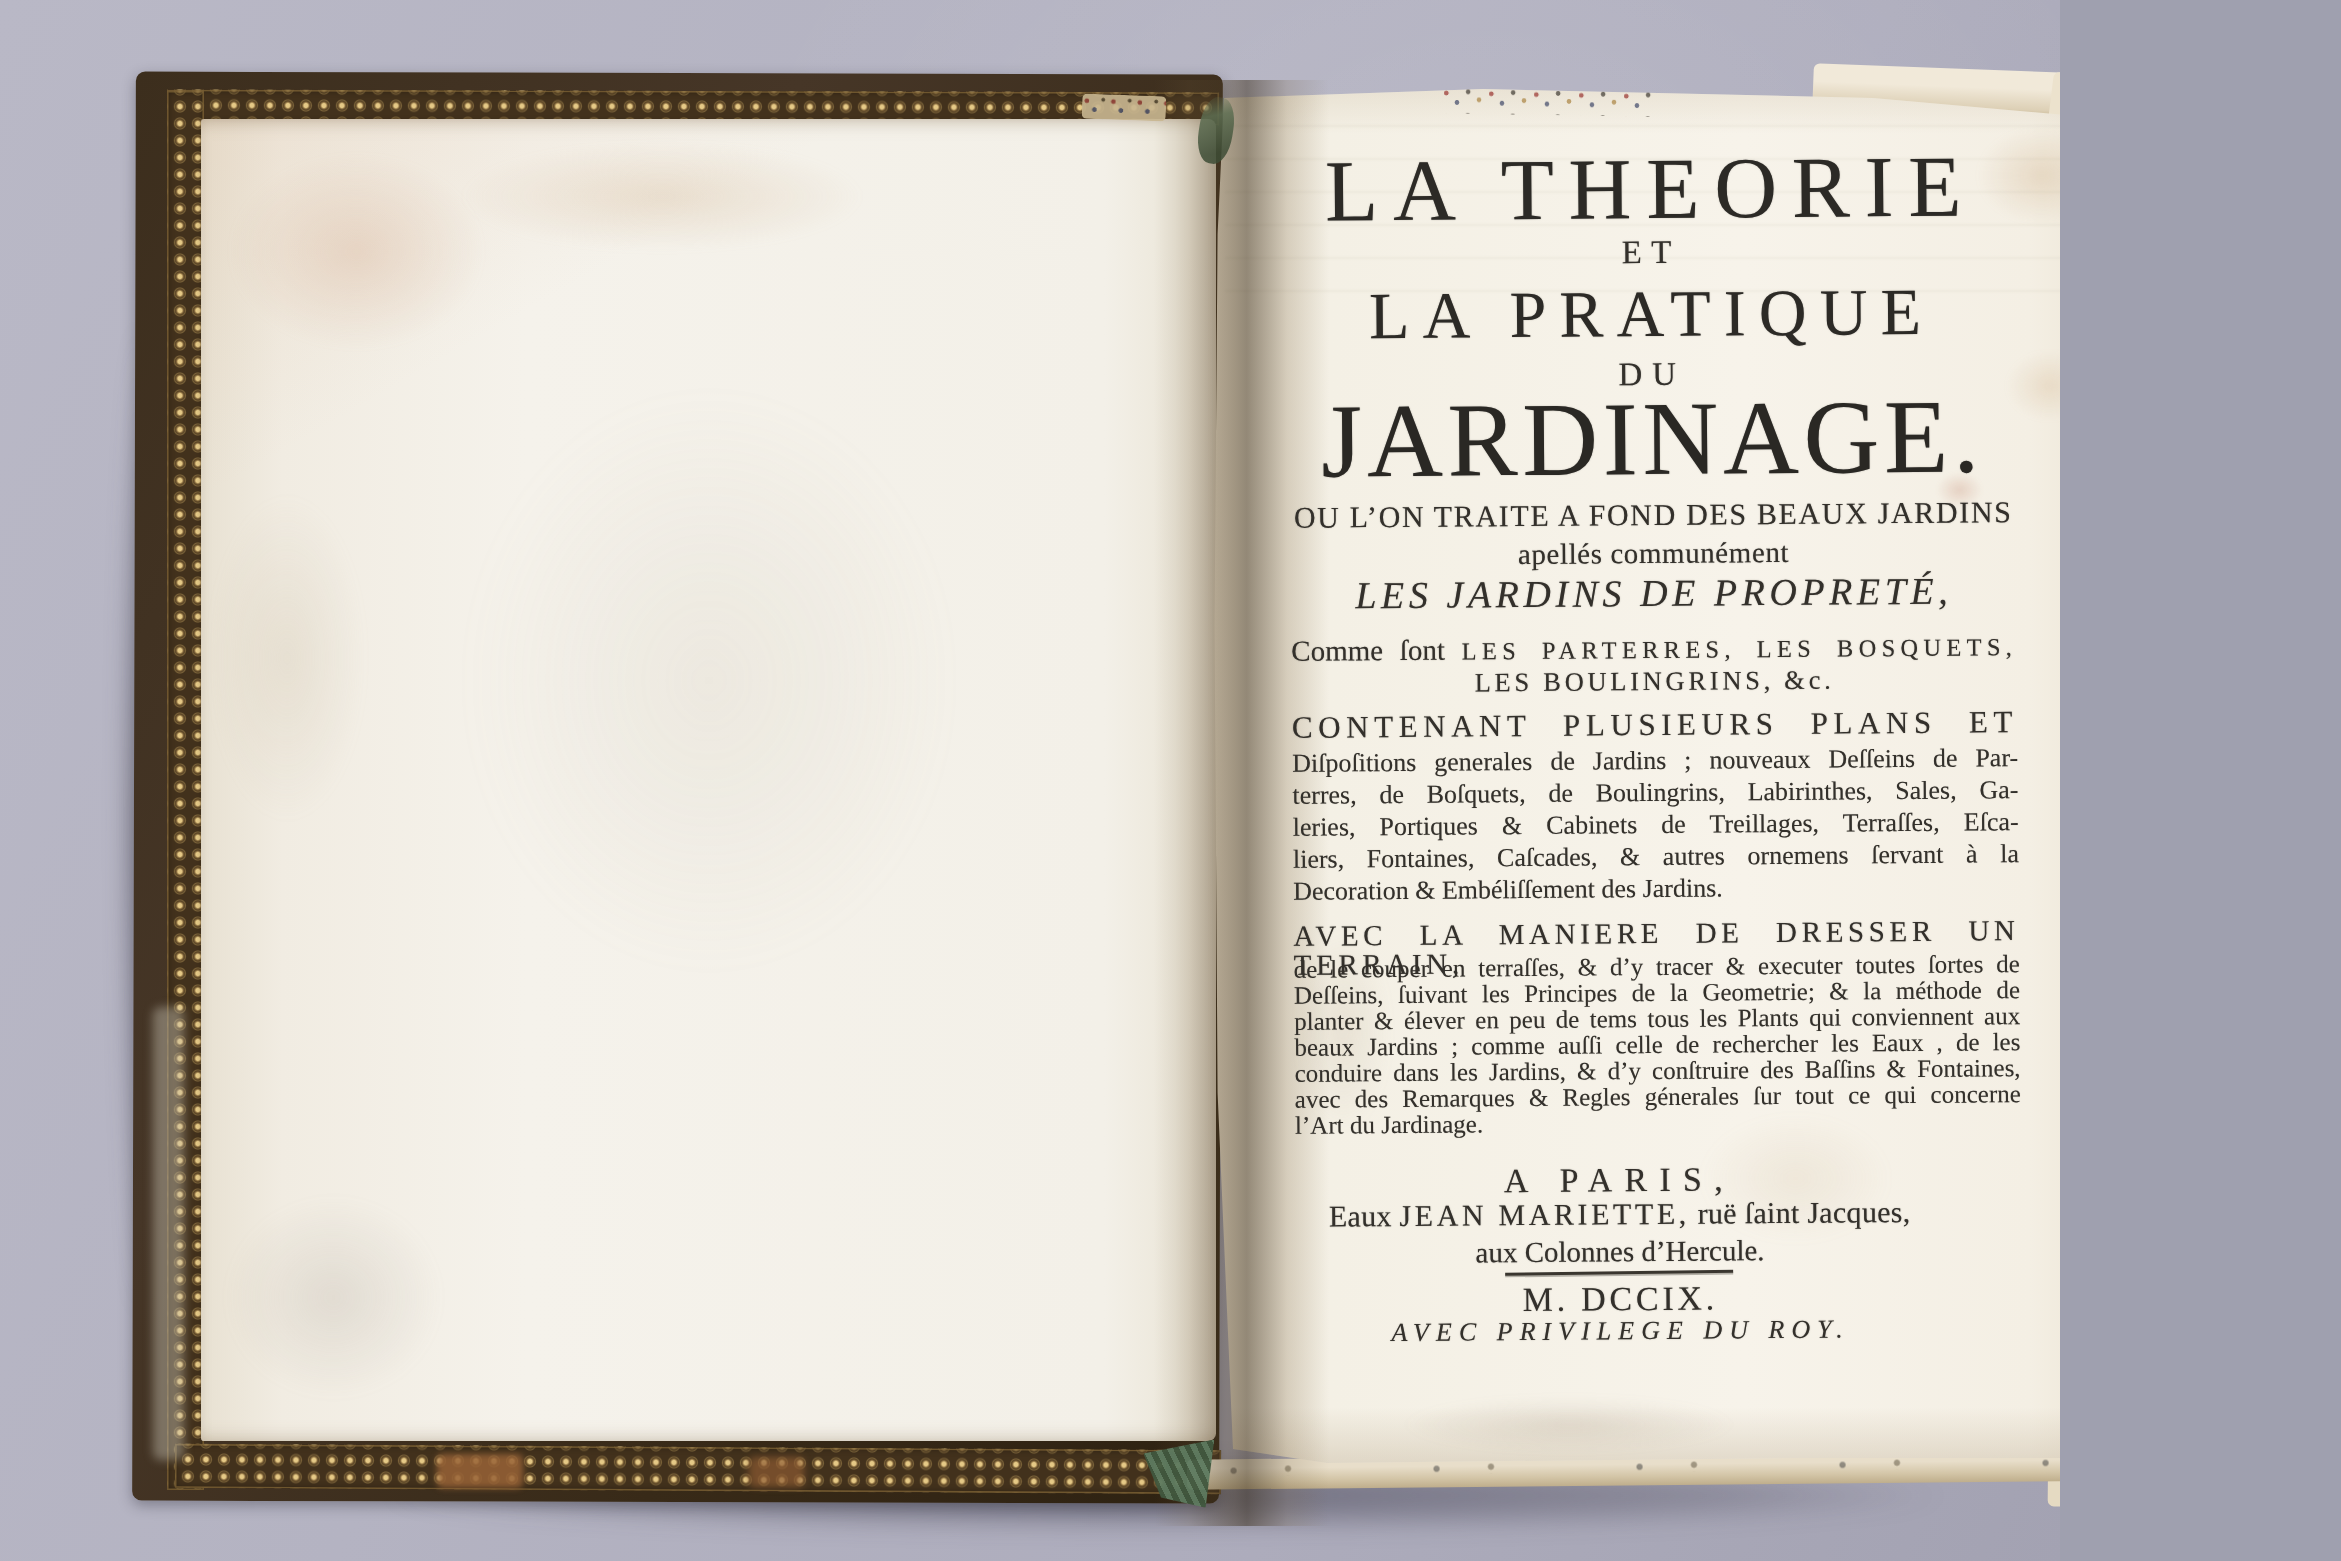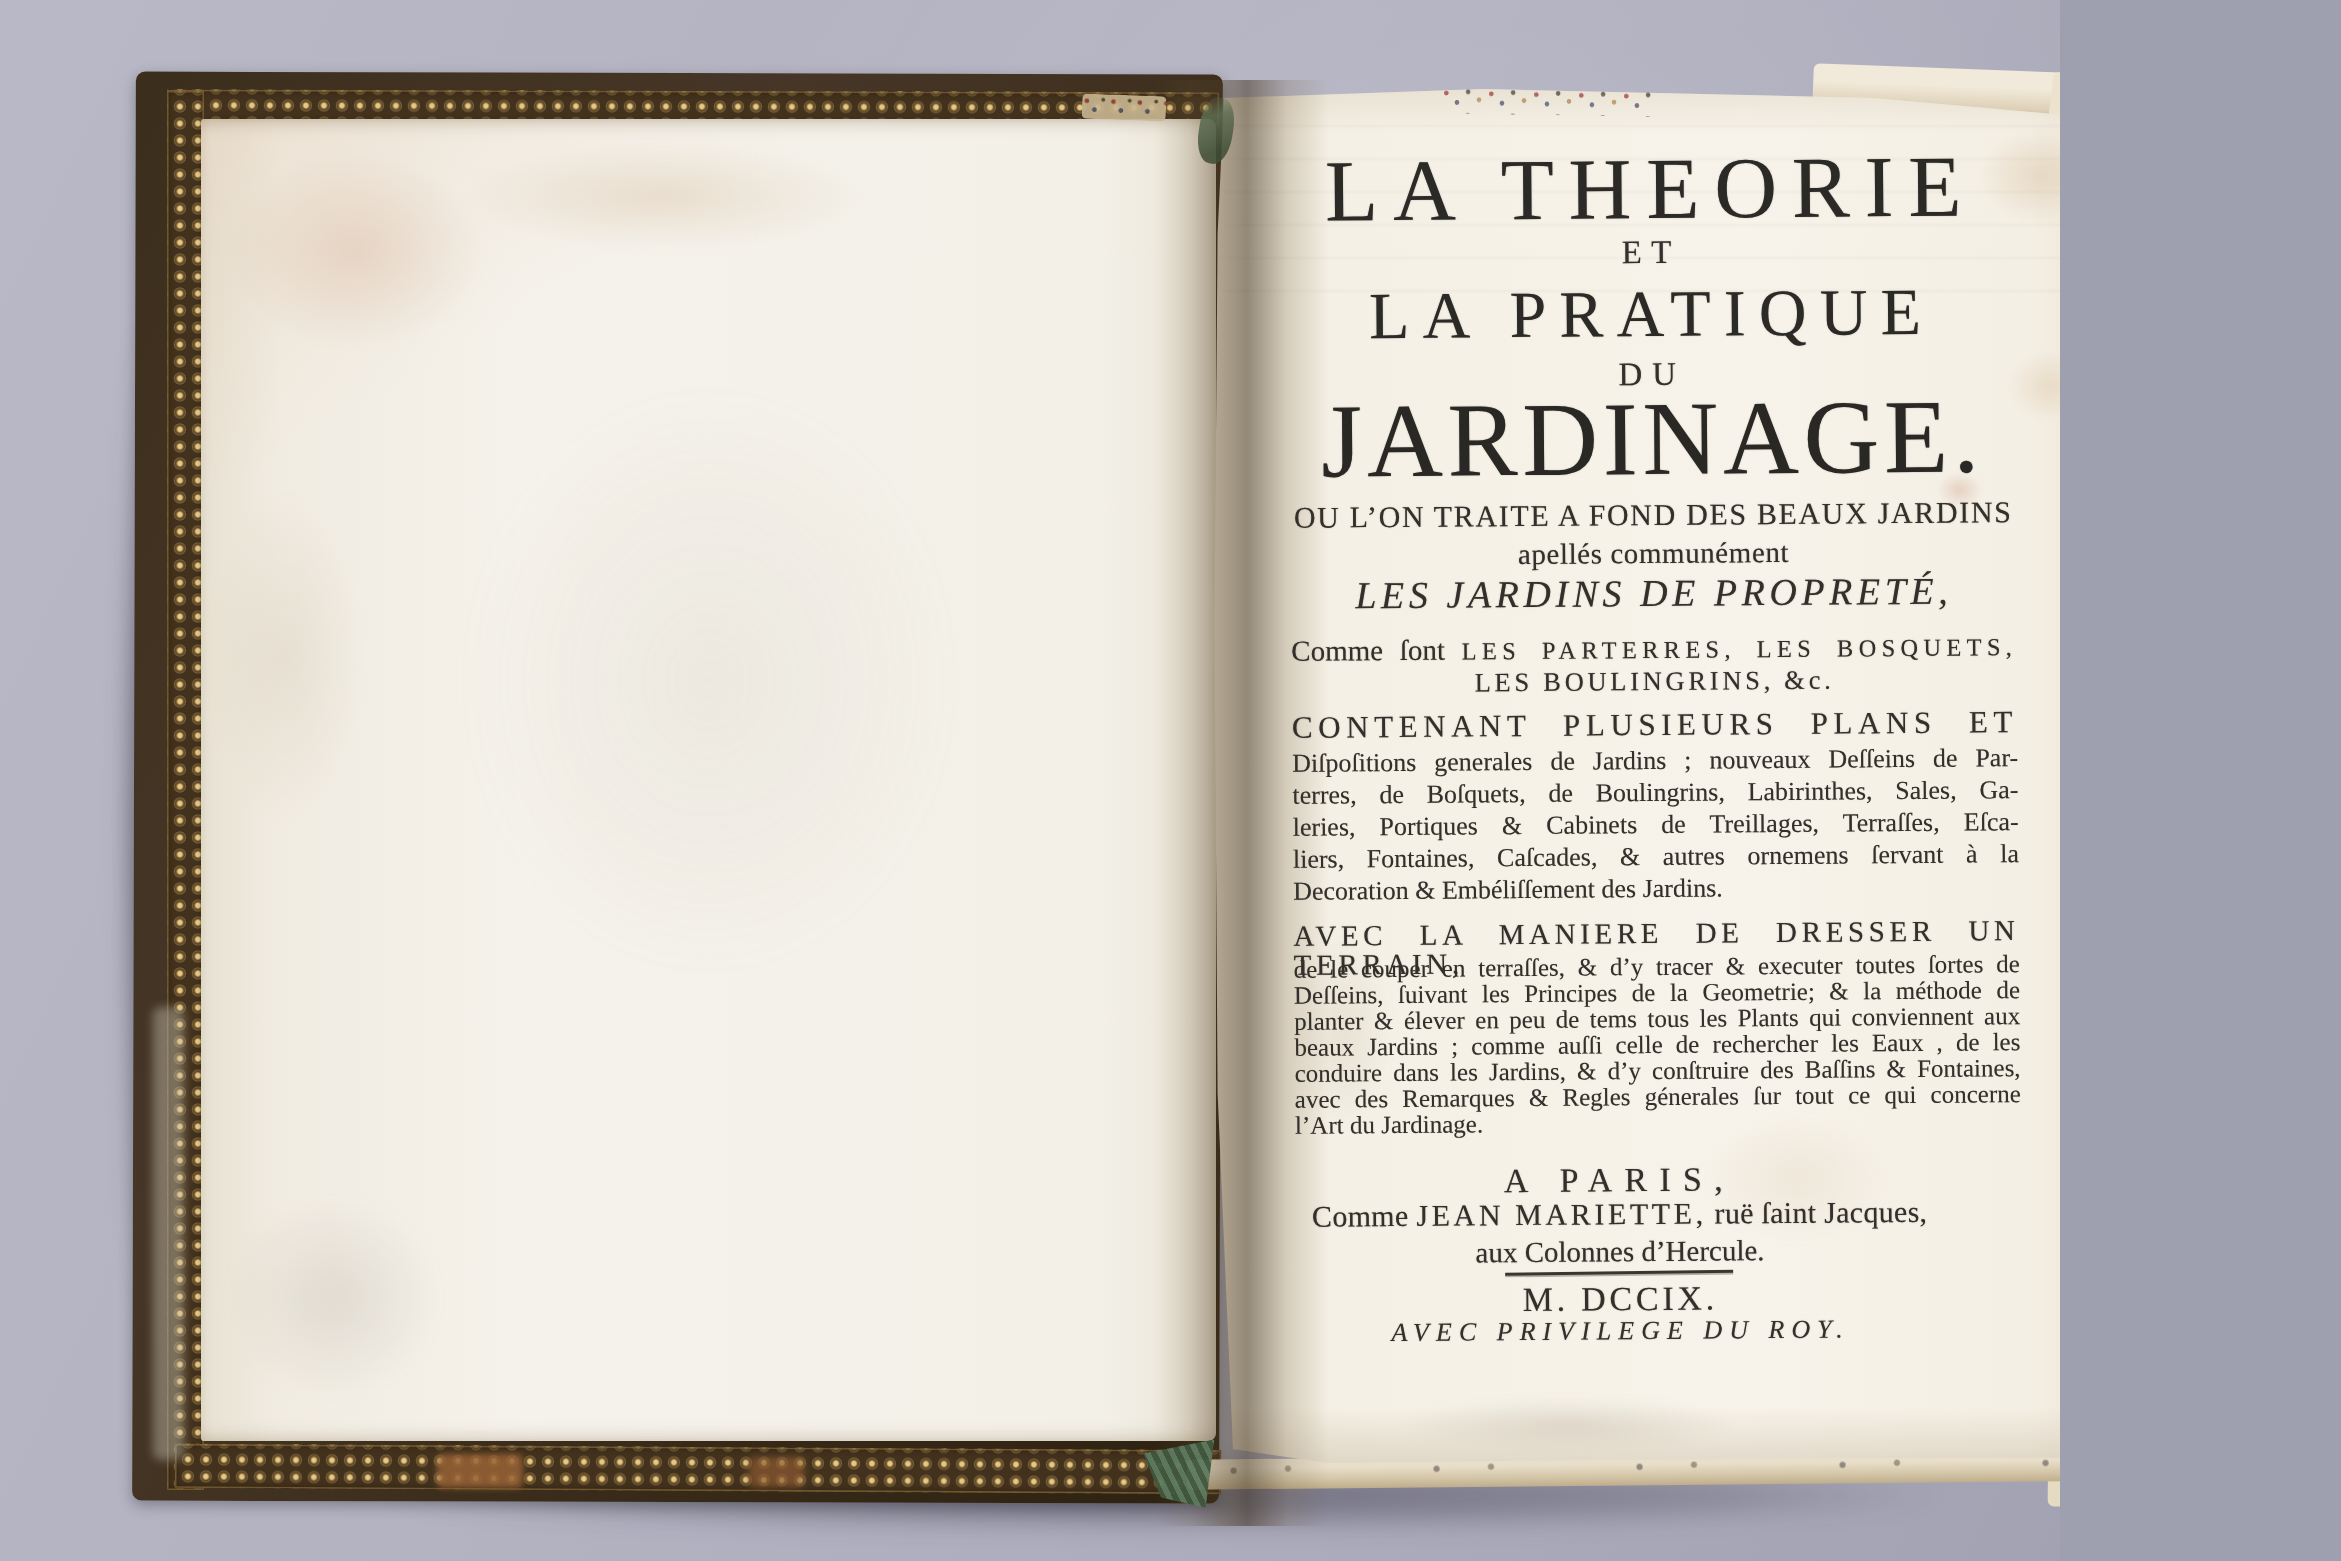--- a/index.html
+++ b/index.html
@@ -237,21 +237,21 @@
         <div class="pline">planter &amp; élever en peu de tems tous les Plants qui conviennent aux</div>
         <div class="pline">beaux Jardins ; comme auſſi celle de rechercher les Eaux , de les</div>
         <div class="pline">conduire dans les Jardins, &amp; d’y conſtruire des Baſſins &amp; Fontaines,</div>
         <div class="pline">avec des Remarques &amp; Regles génerales ſur tout ce qui concerne</div>
         <div class="pline last">l’Art du Jardinage.</div>
       </div>
 
       <div class="imprint">
         <div class="tp-line city">A PARIS,</div>
         <div class="tp-line pub">
-          <span>Comme</span>
+          <span>Eaux</span>
           <span class="pub-name">JEAN MARIETTE,</span>
           <span>ruë ſaint Jacques,</span>
         </div>
         <div class="tp-line addr">aux Colonnes d’Hercule.</div>
         <div class="rule"></div>
         <div class="tp-line date">M. DCCIX.</div>
         <div class="tp-line priv">AVEC PRIVILEGE DU ROY.</div>
       </div>
     </div>
 

